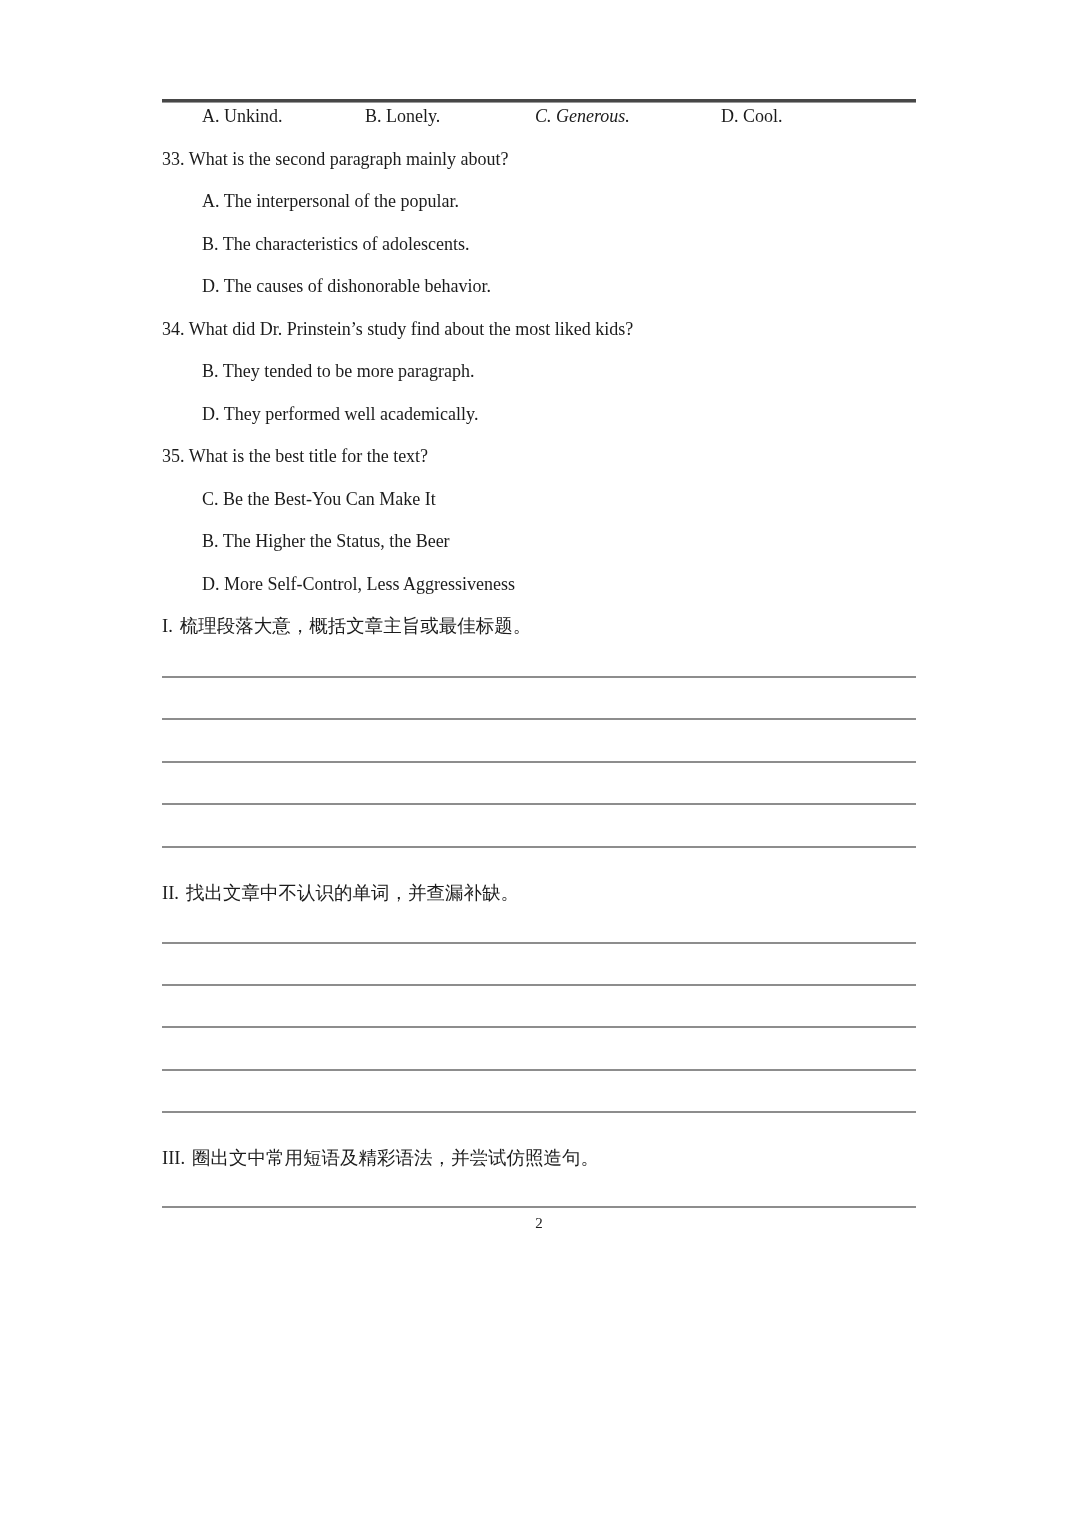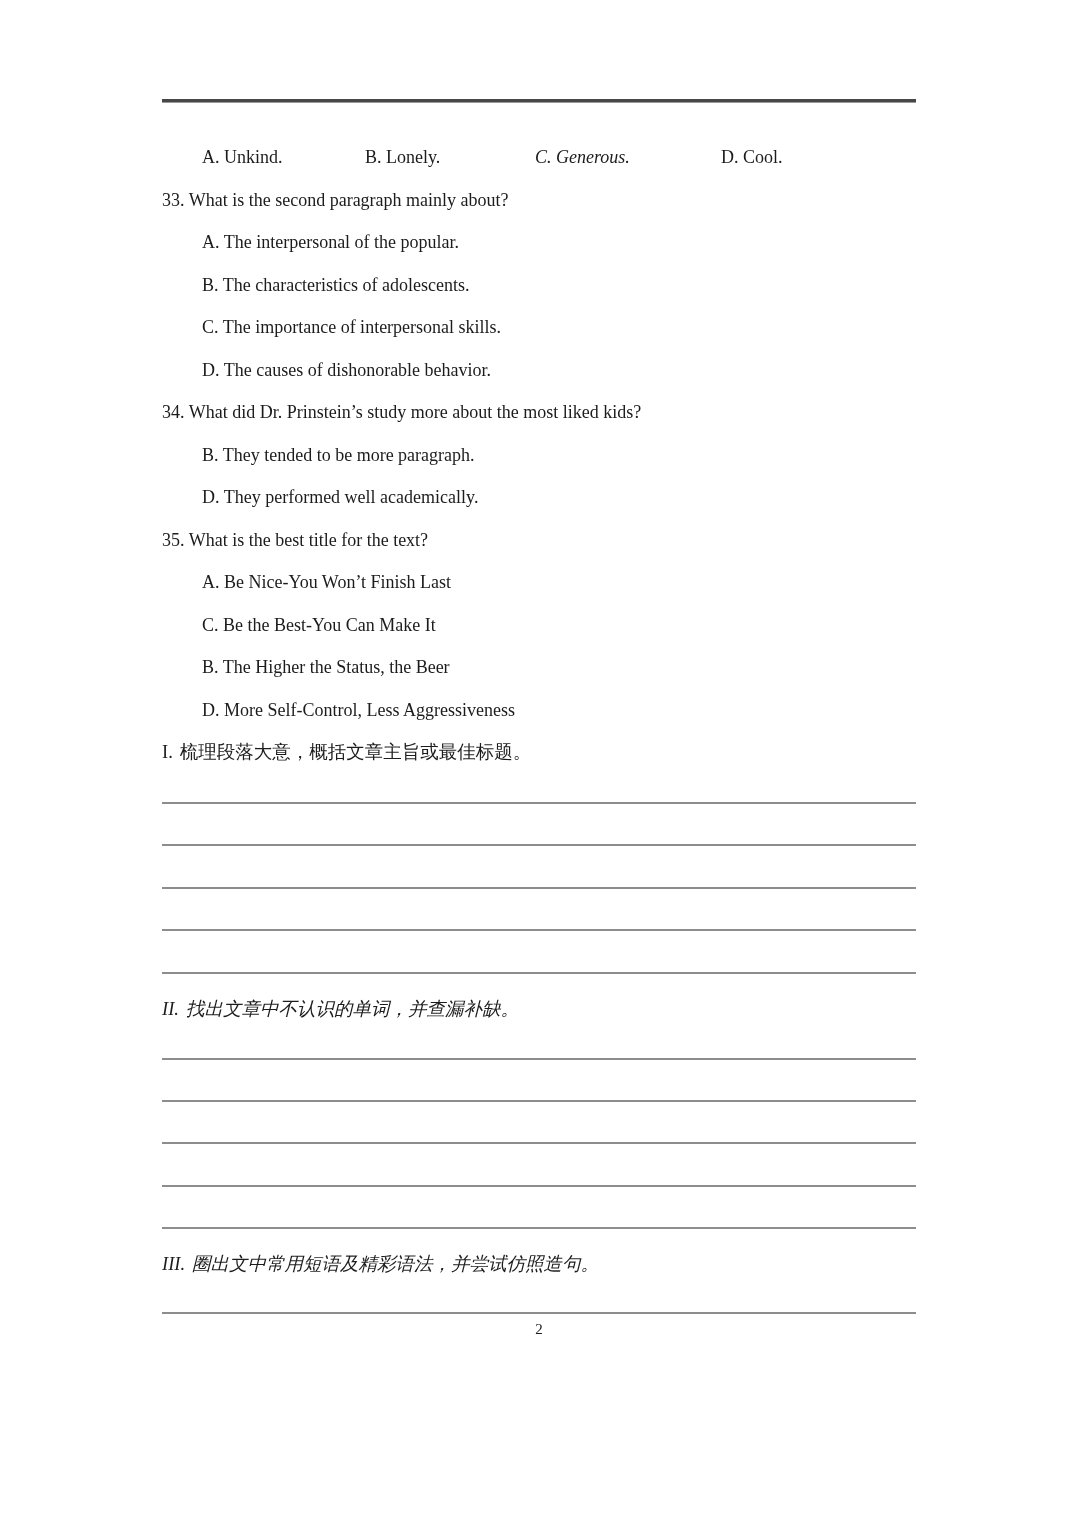--- a/index.html
+++ b/index.html
@@ -27,21 +27,20 @@
     border-bottom: 1px solid #9a9a9a;
     margin: 0;
   }
   .trow {
     font-size: 18px;
     line-height: 26px;
     margin-bottom: 16.5px;
     white-space: nowrap;
   }
   .first-row {
-    margin-top: 41px;
     align-items: center;
   }
   .indent {
     padding-left: 40px;
   }
   .opt-row {
     display: flex;
     padding-left: 40px;
   }
   .opt-cell-a { width: 163px; }
@@ -52,21 +51,21 @@
     font-size: 18.5px;
   }
   .section-heading .sec-label {
     margin-right: 7px;
   }
   .line-group {
     margin-top: 37px;
   }
   .line-group-2 { margin-top: 36px; }
   .line-group-3 { margin-top: 35px; }
-  .sec-2-heading, .sec-3-heading { margin-top: 22px; font-style: italic; }
+  .sec-2-heading, .sec-3-heading { margin-top: 32px; }
   .wline {
     height: 0;
     border-bottom: 2px solid #8d8d8d;
   }
   .wline + .wline {
     margin-top: 40.4px;
   }
   .page-number-row {
     margin-top: 5px;
     text-align: center;
@@ -87,35 +86,33 @@
     <span class="opt-cell-c">C. Generous.</span>
     <span class="opt-cell-d">D. Cool.</span>
   </div>
 
   <div class="trow">
     <span>33.</span>
     <span>What is the second paragraph mainly about?</span>
   </div>
   <div class="trow indent">A. The interpersonal of the popular.</div>
   <div class="trow indent">B. The characteristics of adolescents.</div>
-  <div class="trow indent">C. The importance of interpersonal skills.</div>
   <div class="trow indent">D. The causes of dishonorable behavior.</div>
 
   <div class="trow">
     <span>34.</span>
-    <span>What did Dr. Prinstein’s study more about the most liked kids?</span>
+    <span>What did Dr. Prinstein’s study find about the most liked kids?</span>
   </div>
   <div class="trow indent">B. They tended to be more paragraph.</div>
   <div class="trow indent">D. They performed well academically.</div>
 
   <div class="trow">
     <span>35.</span>
     <span>What is the best title for the text?</span>
   </div>
-  <div class="trow indent">A. Be Nice-You Won’t Finish Last</div>
   <div class="trow indent">C. Be the Best-You Can Make It</div>
   <div class="trow indent">B. The Higher the Status, the Beer</div>
   <div class="trow indent">D. More Self-Control, Less Aggressiveness</div>
 
   <div class="trow section-heading">
     <span class="sec-label">I.</span><span>梳理段落大意，概括文章主旨或最佳标题。</span>
   </div>
   <div class="line-group">
     <div class="wline"></div>
     <div class="wline"></div>

